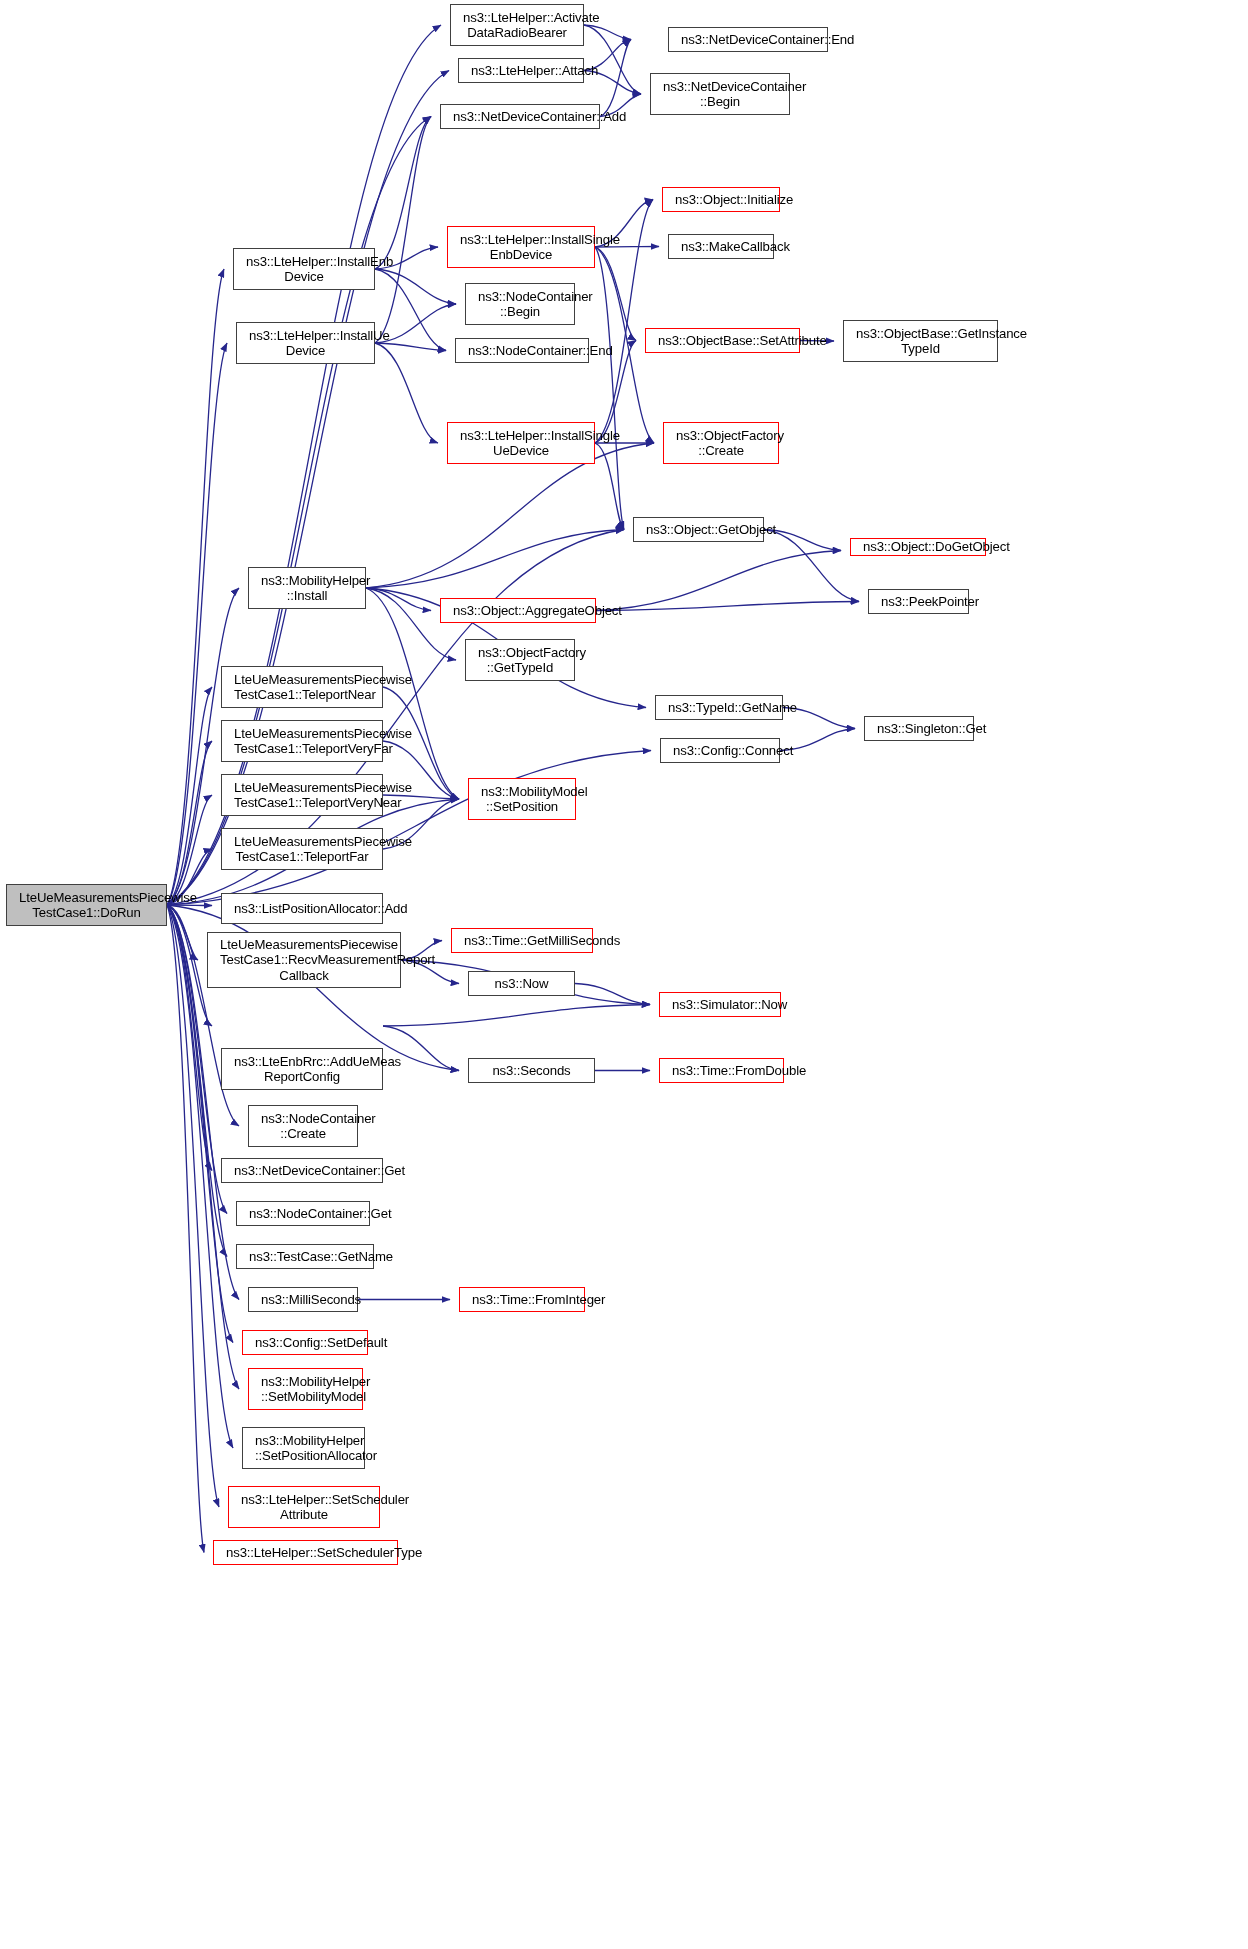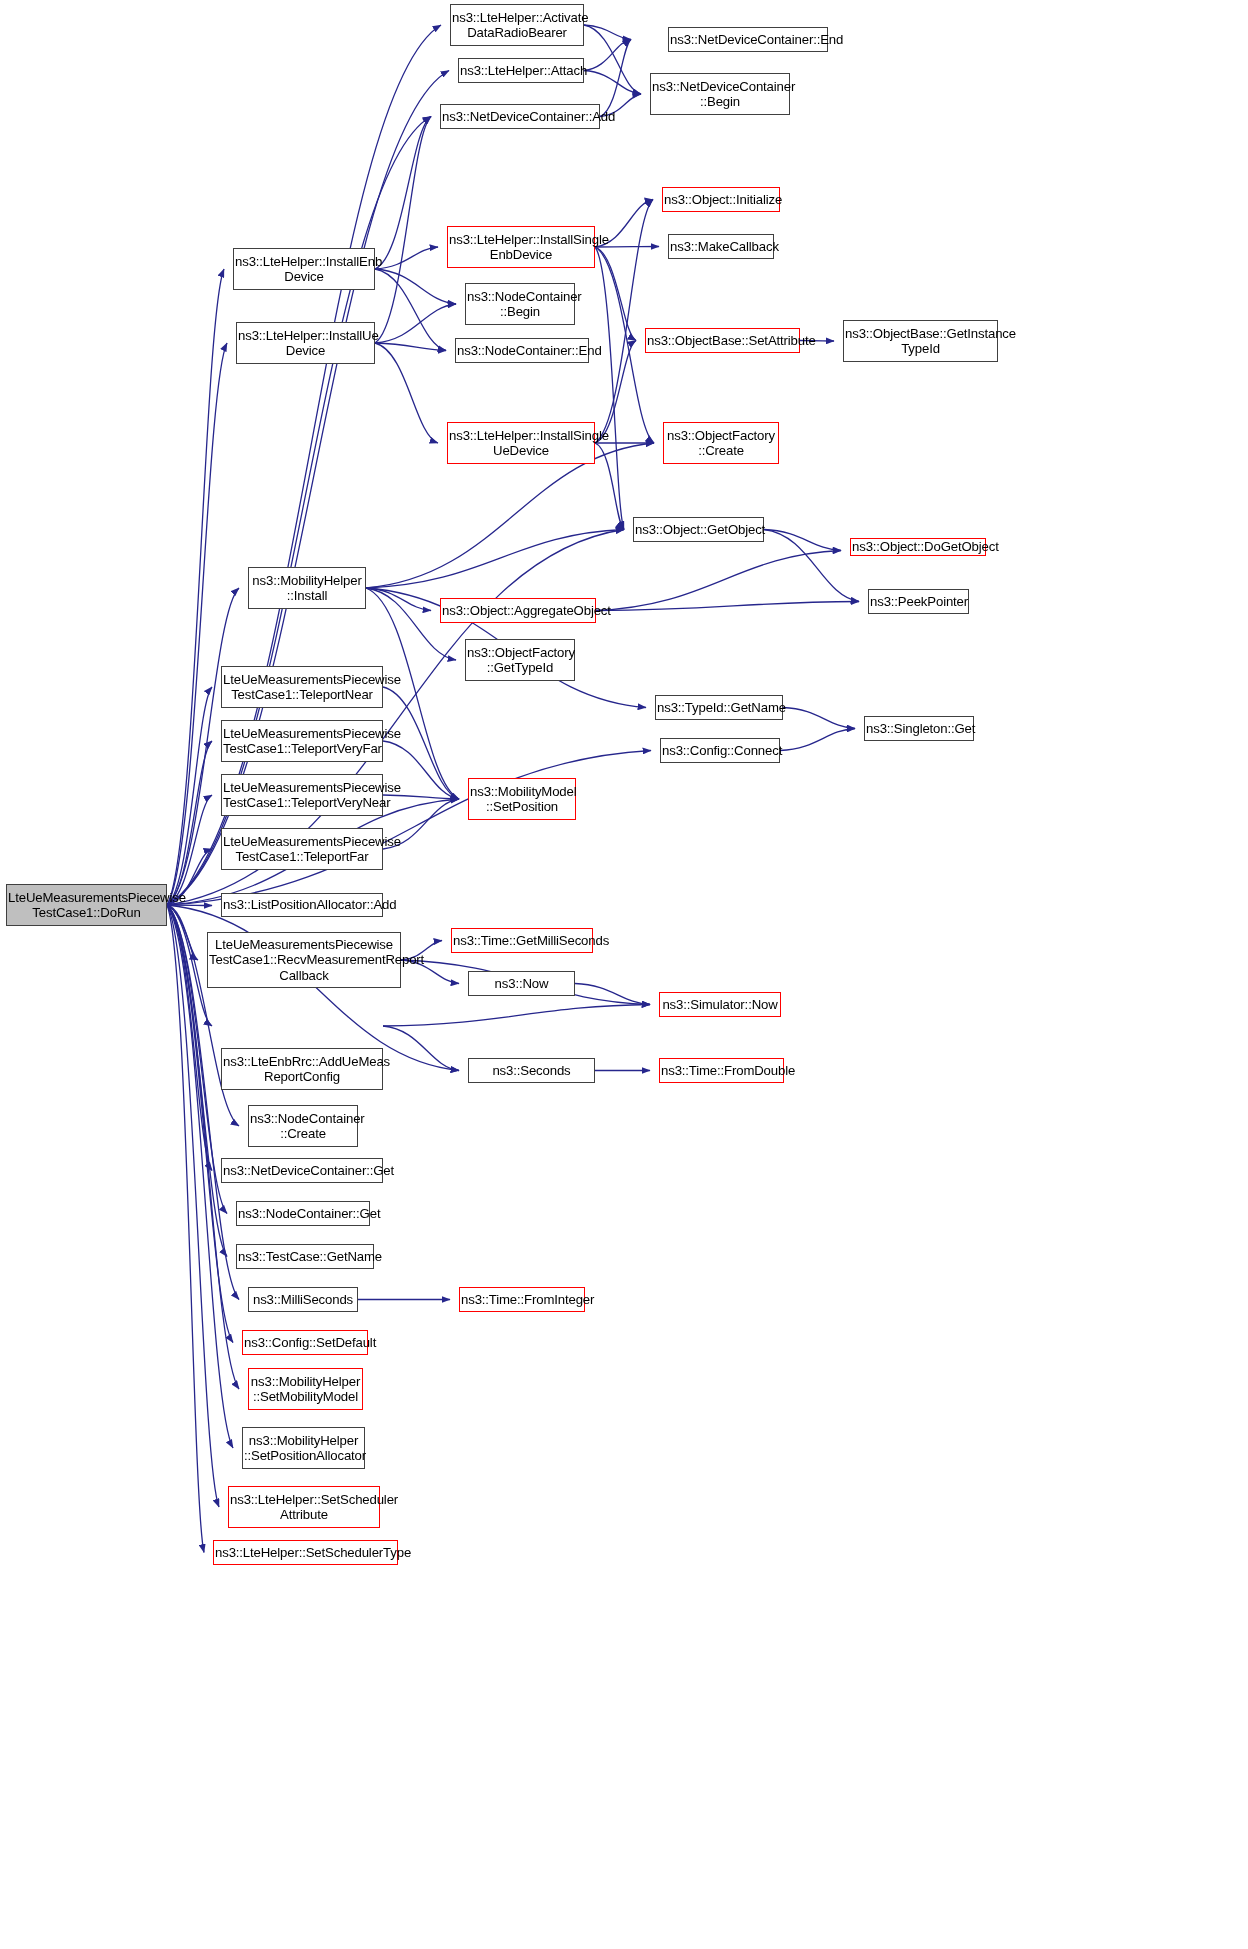--- a/index.html
+++ b/index.html
@@ -16,21 +16,21 @@
     box-sizing:border-box;
     display:flex;align-items:center;justify-content:center;
     text-align:center;
     background:#ffffff;
     border:1px solid #404040;
     color:#000000;
     font-size:13.2px;
     line-height:15.5px;
     letter-spacing:-0.15px;
     white-space:pre-line;
-    padding:0 1px;
+    padding:0 12px;
   }
   .node.red{border:1.6px solid #ff0000;}
   .node.root{background:#bfbfbf;border:1px solid #404040;}
   .node span{display:block;width:100%;}
 </style>
 </head>
 <body>
 
 <div id="canvas">
   <svg id="edges">
@@ -159,21 +159,21 @@
 TestCase1::TeleportNear</span></div>
       <div class="node" style="left: 221px; top: 720px; width: 162px; height: 42px;"><span>LteUeMeasurementsPiecewise
 TestCase1::TeleportVeryFar</span></div>
       <div class="node" style="left: 660px; top: 738px; width: 120px; height: 25px;"><span>ns3::Config::Connect</span></div>
       <div class="node" style="left: 221px; top: 774px; width: 162px; height: 42px;"><span>LteUeMeasurementsPiecewise
 TestCase1::TeleportVeryNear</span></div>
       <div class="node red" style="left: 468px; top: 778px; width: 108px; height: 42px;"><span>ns3::MobilityModel
 ::SetPosition</span></div>
       <div class="node" style="left: 221px; top: 828px; width: 162px; height: 42px;"><span>LteUeMeasurementsPiecewise
 TestCase1::TeleportFar</span></div>
-      <div class="node" style="left: 221px; top: 893px; width: 162px; height: 24px;"><span>ns3::ListPositionAllocator::Add</span></div>
+      <div class="node" style="left: 221px; top: 893px; width: 162px; height: 31px;"><span>ns3::ListPositionAllocator::Add</span></div>
       <div class="node" style="left: 207px; top: 932px; width: 194px; height: 56px;"><span>LteUeMeasurementsPiecewise
 TestCase1::RecvMeasurementReport
 Callback</span></div>
       <div class="node red" style="left: 451px; top: 928px; width: 142px; height: 25px;"><span>ns3::Time::GetMilliSeconds</span></div>
       <div class="node" style="left: 468px; top: 971px; width: 107px; height: 25px;"><span>ns3::Now</span></div>
       <div class="node red" style="left: 659px; top: 992px; width: 122px; height: 25px;"><span>ns3::Simulator::Now</span></div>
       <div class="node" style="left: 221px; top: 1005px; width: 162px; height: 42px; margin-top: 43px;"><span>ns3::LteEnbRrc::AddUeMeas
 ReportConfig</span></div>
       <div class="node" style="left: 468px; top: 1058px; width: 127px; height: 25px;"><span>ns3::Seconds</span></div>
       <div class="node red" style="left: 659px; top: 1058px; width: 125px; height: 25px;"><span>ns3::Time::FromDouble</span></div>

